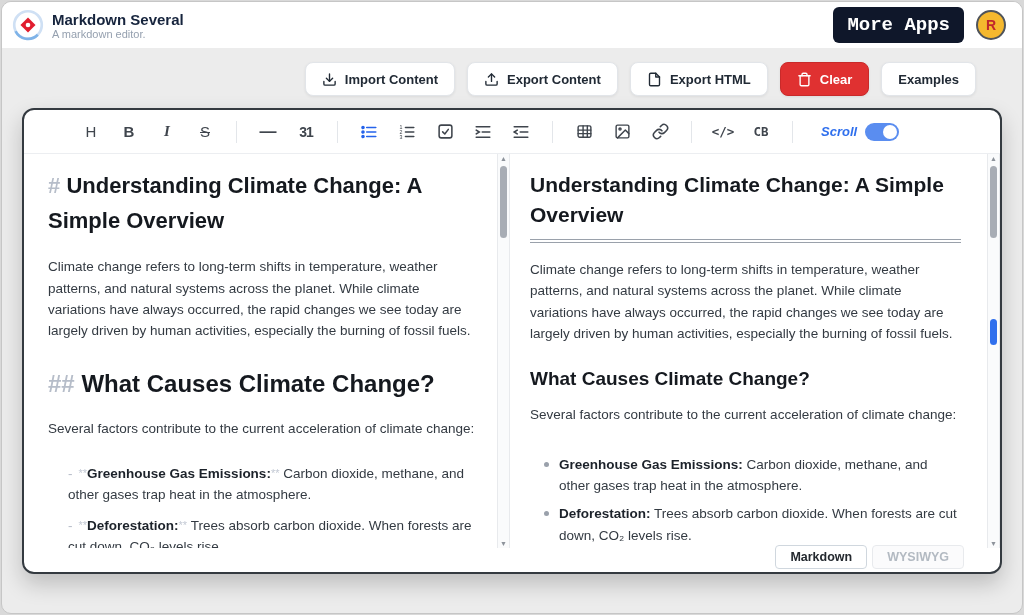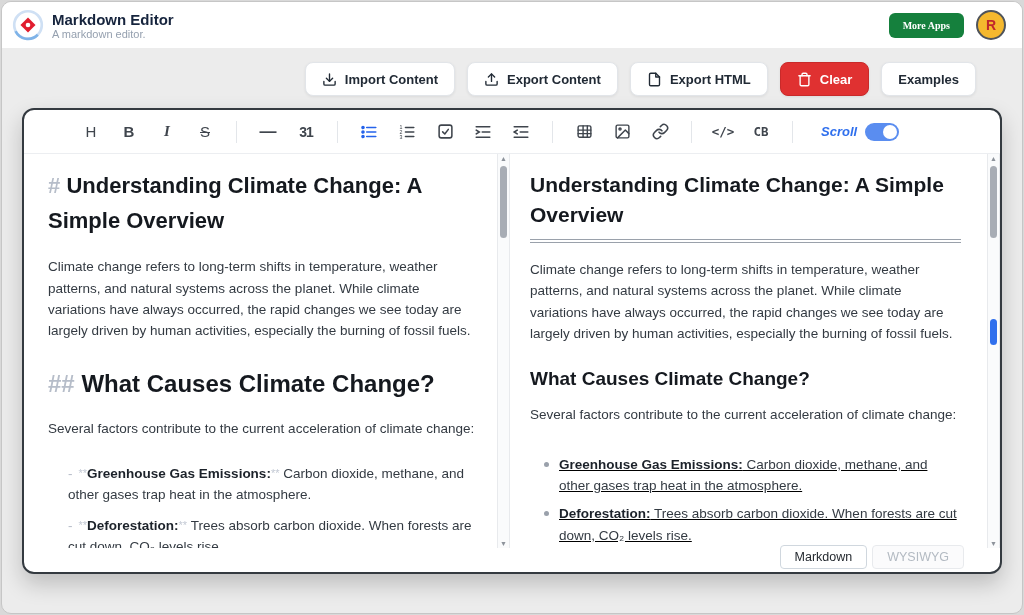--- a/index.html
+++ b/index.html
@@ -6,21 +6,21 @@
   html,body { width:1024px; height:615px; font-family:"Liberation Sans", sans-serif; background:#d9d9d9; }
   .app { position:relative; width:1022px; height:613px; margin:1px; background:#ececec; border:1px solid #c6c6c6; border-radius:10px; overflow:hidden; }
 
   
   .hdr { position:absolute; top:0; left:0; right:0; height:46px; background:#ffffff; display:flex; align-items:center; justify-content:space-between; padding:0 16px 0 10px; }
   .brand { display:flex; align-items:center; gap:8px; }
   .logo { width:32px; height:32px; }
   .brand-title { font-size:15px; font-weight:bold; color:#16243d; line-height:17px; }
   .brand-sub { font-size:11px; color:#95a0af; }
   .hdr-right { display:flex; align-items:center; gap:12px; }
-  .more-apps { background:#15803d; color:#fff; border:none; border-radius:6px; padding:7px 14px; font-size:10px; font-weight:bold; font-family:Liberation Serif, serif; cursor:pointer; }
+  .more-apps { background:#0f172a; color:#fff; border:none; border-radius:6px; padding:7px 14px; font-size:19px; font-weight:bold; font-family:Liberation Mono, monospace; cursor:pointer; }
   .avatar { width:30px; height:30px; border-radius:50%; background:#f5b82e; border:2px solid#4f545b; color:#c0262c; font-weight:bold; font-size:14px; display:flex; align-items:center; justify-content:center; }
 
   
   .actions { position:absolute; top:60px; right:46px; display:flex; gap:12px; }
   .act { display:flex; align-items:center; gap:8px; height:34px; padding:0 16px; background:#fff; border:1px solid #e2e5e9; border-radius:8px; box-shadow:0 1px 3px rgba(0,0,0,.07); font-size:13px; font-weight:bold; color:#212a35; font-family:inherit; cursor:pointer; }
   .act svg { display:block; }
   .act.clear { background:#e03131; border-color:#c92a2a; color:#fff; }
 
   
   .card { position:absolute; left:20px; right:20px; top:106px; height:466px; background:#fff; border:2px solid #343a40; border-radius:12px; box-shadow:0 10px 22px rgba(0,0,0,.20); overflow:hidden; }
@@ -55,44 +55,44 @@
   .md-li .dash { margin-right:6px; }
   .md-li .stars { font-size:11px; vertical-align:1px; color:#c3c9d4; }
   .bld { font-weight:bold; color:#1c222a; }
   .gap24 { height:24px; }
 
   .pv { padding:16px 26px 0 20px; }
   .pv-h1 { font-size:21px; font-weight:bold; color:#15191f; line-height:1.45; padding-bottom:8px; border-bottom:4px double #9aa1ab; margin-bottom:16px; }
   .pv-h2 { font-size:19px; font-weight:bold; color:#15191f; margin:24px 0 14px; }
   .pv p { font-size:13.5px; color:#333a42; line-height:1.58; }
   .pv-list { margin-top:4px; }
-  .pv-li { display:flex; gap:10px; padding-left:14px; margin-bottom:7px;text-decoration:underline; }
+  .pv-li { display:flex; gap:10px; padding-left:14px; margin-bottom:7px; }
   .pv-li .dot { flex:0 0 5px; width:5px; height:5px; border-radius:50%; background:#9aa1ab; margin-top:8px; }
 
   
   .mode-tabs { position:absolute; right:36px; bottom:3px; display:flex; gap:5px; }
-  .mtab { padding:4px 14px; font-size:12.5px; font-weight:normal; font-family:inherit; border-radius:4px; cursor:pointer; }
+  .mtab { padding:4px 14px; font-size:12.5px; font-weight:bold; font-family:inherit; border-radius:4px; cursor:pointer; }
   .mtab.active { background:#fff; border:1px solid #d0d7de; color:#24292f; }
   .mtab.idle { background:#fbfbfc; border:1px solid #e8eaed; color:#b3bac2; }
 </style>
 </head>
 <body>
 
 <div class="app">
 
   <div class="hdr">
     <div class="brand">
       <svg class="logo" viewBox="0 0 36 36">
         <circle cx="18" cy="18" r="15.5" fill="#fff" stroke="#cfe0f4" stroke-width="3"></circle>
         <path d="M4 25 A 15.5 15.5 0 0 0 29 29" stroke="#7fb3e8" stroke-width="3" fill="none"></path>
         <rect x="12" y="12" width="12" height="12" transform="rotate(45 18 18)" fill="#e11d2e"></rect>
         <circle cx="18" cy="18" r="2.6" fill="#fff"></circle>
       </svg>
       <div>
-        <div class="brand-title">Markdown Editor</div>
+        <div class="brand-title">Markdown Several</div>
         <div class="brand-sub">A markdown editor.</div>
       </div>
     </div>
     <div class="hdr-right">
       <button class="more-apps">More Apps</button>
       <div class="avatar">R</div>
     </div>
   </div>
 
   <div class="actions">

